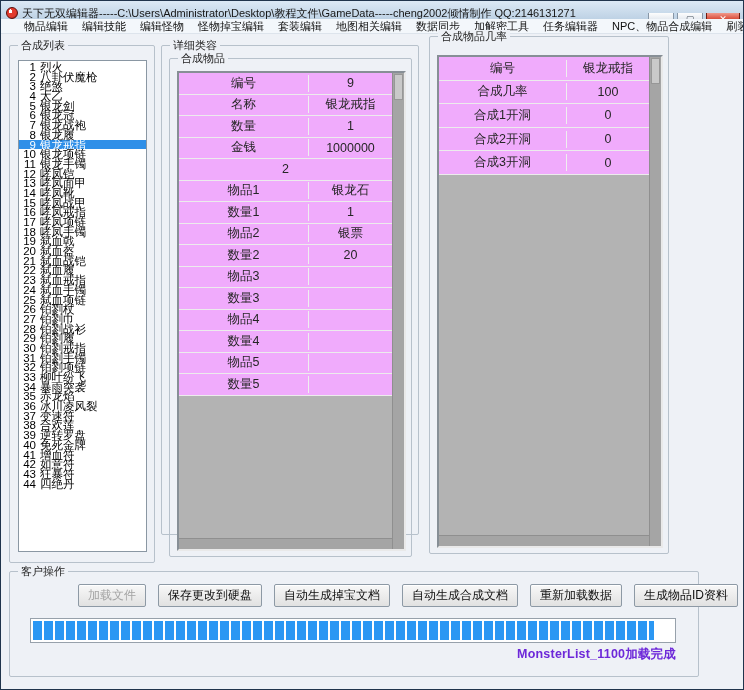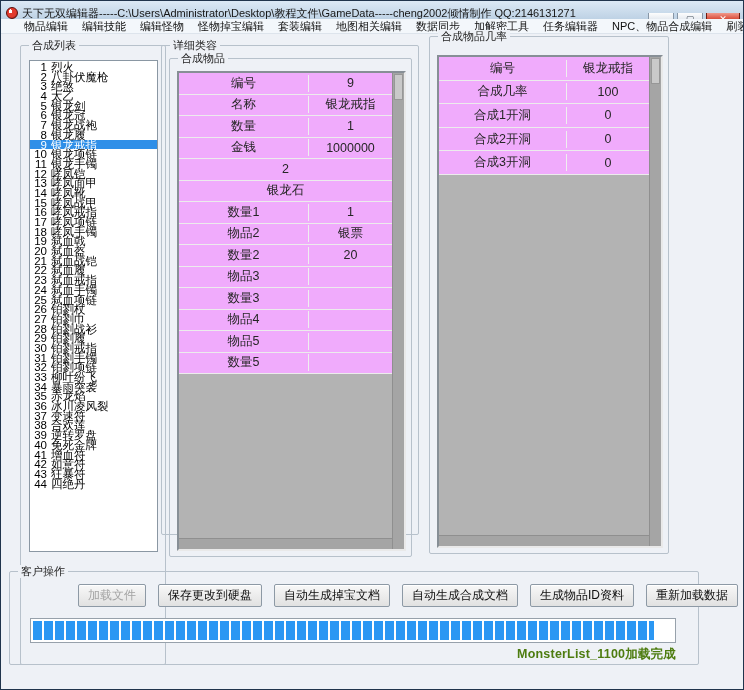--- a/index.html
+++ b/index.html
@@ -25,21 +25,21 @@
     color:#fff;border-color:#6f1c10;font-weight:bold;}
   
   .menubar{position:absolute;left:0;top:18px;right:0;height:15px;background:#f3f7fb;
     border-bottom:1px solid #dde4ec;display:flex;align-items:center;padding-left:16px;}
   .menu-item{font-size:11px;padding:0 7px;color:#101010;white-space:nowrap;}
   
   .groupbox{position:absolute;border:1px solid #b7c1cb;border-radius:2px;}
   .gb-label{position:absolute;top:-7px;left:8px;background:#eef1f6;padding:0 3px;
     font-size:11px;color:#1d1d1d;line-height:13px;}
   
-  #list-group{left:19px;top:44px;width:146px;height:620px;}
+  #list-group{left:8px;top:44px;width:146px;height:518px;}
   .listbox{position:absolute;left:8px;top:14px;width:129px;height:492px;
     background:#fff;border:1px solid #8a97a3;overflow:hidden;padding-top:1px;}
   .list-item{height:9.7px;line-height:10.5px;font-size:11.5px;white-space:nowrap;
     padding-left:3px;color:#000;}
   .list-item .num{display:inline-block;width:14px;text-align:right;margin-right:4px;}
   .list-item.selected{background:#2f8fe8;color:#fff;}
   
   #detail-group{left:160px;top:44px;width:258px;height:490px;}
   #detail-inner{left:7px;top:12px;width:243px;height:499px;}
   #rate-group{left:428px;top:35px;width:240px;height:518px;}
@@ -54,21 +54,21 @@
   .hscroll{position:absolute;left:0;right:12px;bottom:0;height:11px;background:#a5a5a5;
     border-top:1px solid #8f8f8f;}
   .dtable{position:absolute;left:0;top:0;right:12px;background:#f0abfc;}
   .trow{display:flex;align-items:center;border-bottom:1px solid #ececec;
     font-size:12.5px;color:#262626;}
   #detail-table .trow{height:21.5px;}
   #rate-table .trow{height:23.6px;}
   .trow .tl{width:61%;text-align:center;border-right:1px solid #efefef;}
   .trow .tv{flex:1;text-align:center;}
   
-  #ops-group{left:8px;top:570px;width:690px;height:94px;}
+  #ops-group{left:8px;top:570px;width:690px;height:106px;}
   .btn-row{position:absolute;left:20px;right:8px;top:12px;display:flex;gap:12px;padding-left:48px;}
   .btn{height:23px;padding:0 9px;font-size:12px;color:#0d0d0d;white-space:nowrap;
     background:linear-gradient(#f8f8f8,#e1e1e1);border:1px solid #8d99a5;border-radius:2px;
     display:flex;align-items:center;justify-content:center;box-shadow:inset 0 1px 0 #fff;}
   .btn.disabled{color:#a3a3a3;}
   .progress{position:absolute;left:20px;right:22px;top:46px;height:25px;
     background:#fff;border:1px solid #97a1ab;padding:2px;}
   .progress-fill{height:100%;width:0;
     background:repeating-linear-gradient(90deg,#2b97f3 0 9px,#ffffff 9px 11px);}
   .status-text{position:absolute;right:22px;top:74px;font-size:12.5px;font-weight:bold;
@@ -263,20 +263,21 @@
             <div class="tv">1</div>
           </div>
             <div class="trow">
             <div class="tl">金钱</div>
             <div class="tv">1000000</div>
           </div>
             <div class="trow">
             <div class="tv">2</div>
           </div>
             <div class="trow">
+            <div class="tl">物品1</div>
             <div class="tv">银龙石</div>
           </div>
             <div class="trow">
             <div class="tl">数量1</div>
             <div class="tv">1</div>
           </div>
             <div class="trow">
             <div class="tl">物品2</div>
             <div class="tv">银票</div>
           </div>
@@ -287,20 +288,24 @@
             <div class="trow">
             <div class="tl">物品3</div>
             <div class="tv"></div>
           </div>
             <div class="trow">
             <div class="tl">数量3</div>
             <div class="tv"></div>
           </div>
             <div class="trow">
             <div class="tl">物品4</div>
+            <div class="tv"></div>
+          </div>
+            <div class="trow">
+            <div class="tl">数量4</div>
             <div class="tv"></div>
           </div>
             <div class="trow">
             <div class="tl">物品5</div>
             <div class="tv"></div>
           </div>
             <div class="trow">
             <div class="tl">数量5</div>
             <div class="tv"></div>
           </div>
@@ -347,23 +352,23 @@
   </div>
 
   <div class="groupbox" id="ops-group">
     <div class="gb-label">客户操作</div>
     <div class="btn-row">
 
     <div class="btn disabled">加载文件</div>
         <div class="btn">保存更改到硬盘</div>
         <div class="btn">自动生成掉宝文档</div>
         <div class="btn">自动生成合成文档</div>
+        <div class="btn">重新加载数据</div>
         <div class="btn">生成物品ID资料</div>
-        <div class="btn">重新加载数据</div>
         <div class="btn">删除所有数据</div>
       </div>
     <div class="progress">
       <div class="progress-fill" style="width: 97%; background: repeating-linear-gradient(90deg, rgb(43, 151, 243) 0px, rgb(43, 151, 243) 9px, rgb(255, 255, 255) 9px, rgb(255, 255, 255) 11px);"></div>
     </div>
-    <div class="status-text" style="color: #4d7c0f;">MonsterList_1100加载完成</div>
+    <div class="status-text" style="color: #6d28d9;">MonsterList_1100加载完成</div>
   </div>
 
 </div>
 
 </body></html>

